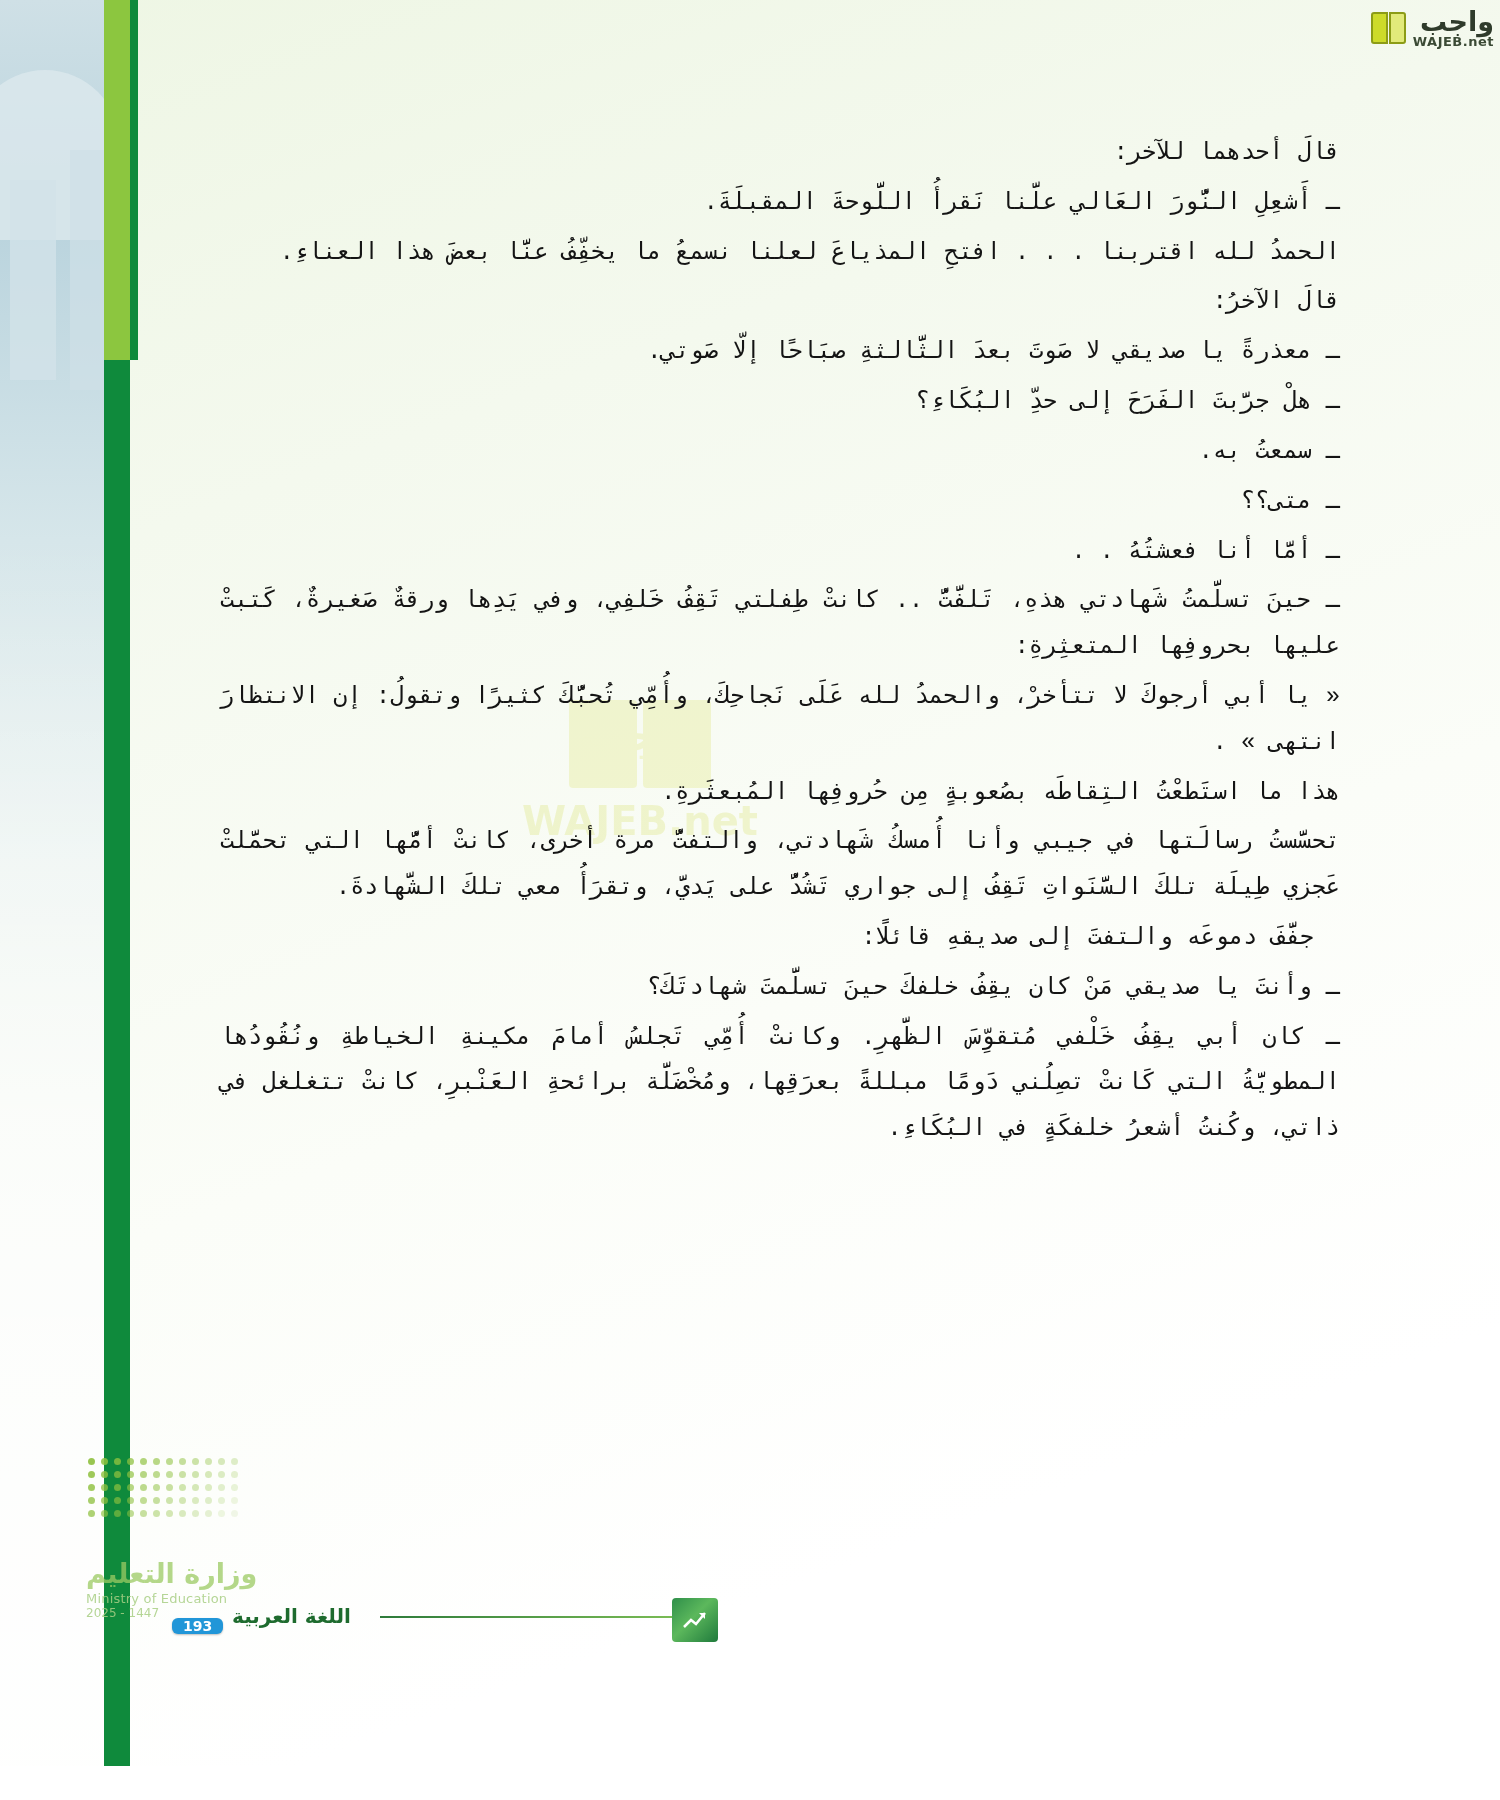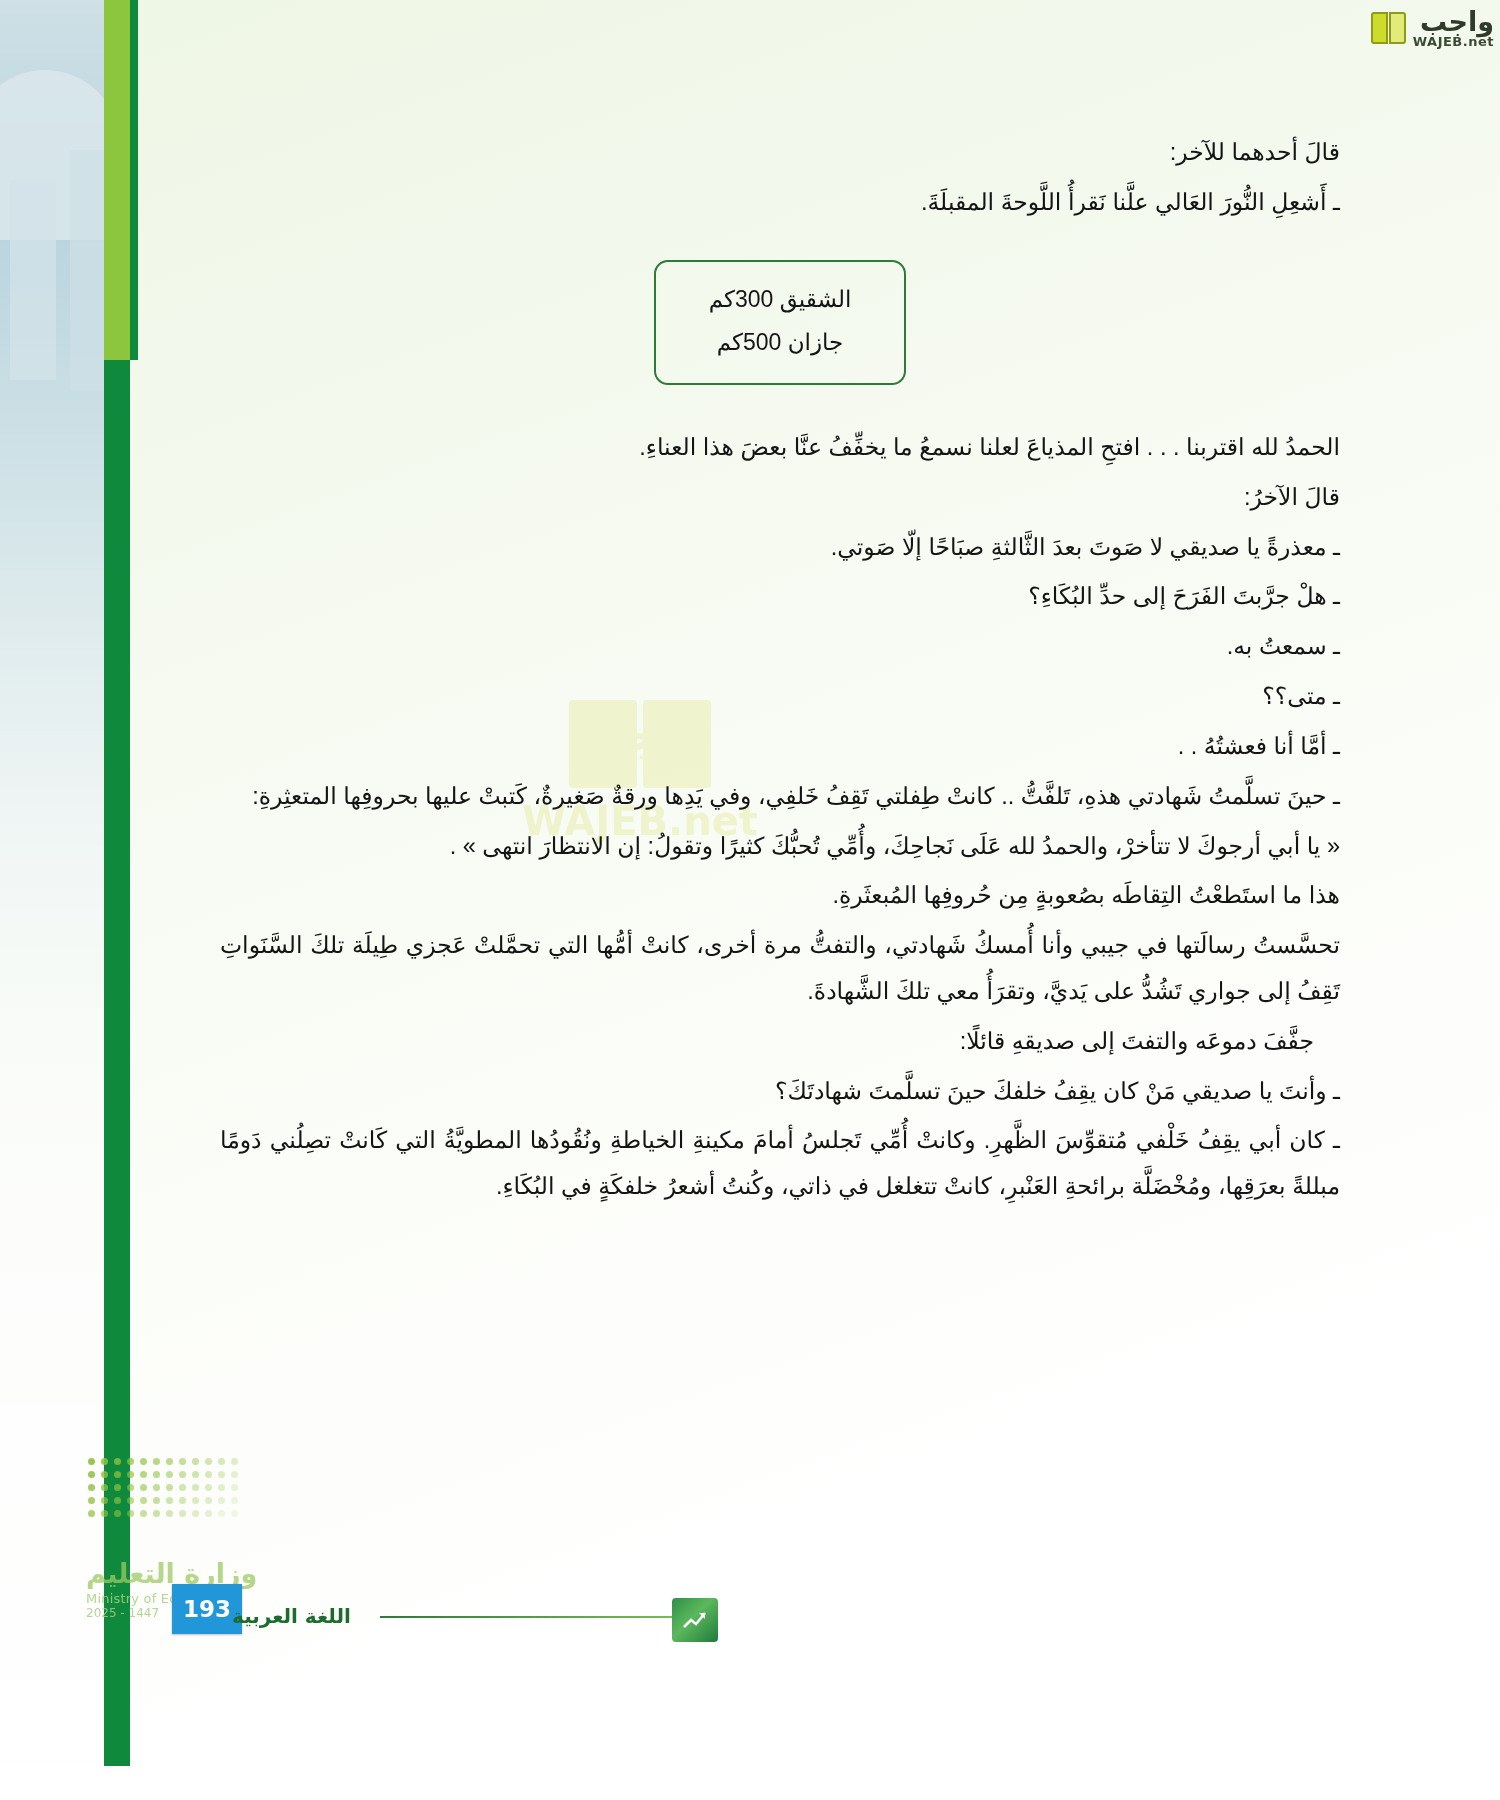--- a/index.html
+++ b/index.html
@@ -90,21 +90,21 @@
   }
   .wm-book .p.l { left: 4px; } .wm-book .p.r { right: 4px; }
   .wm-arabic { font-size: 44px; font-weight: bold; color: #dfe77a; line-height: 1;
                position: absolute; top: 14px; right: 0; width: 100%; text-align: center;}
   .wm-net { font-size: 40px; font-weight: bold; color: #d9e26f; letter-spacing: 0px; }
 
   
   .content {
     position: absolute; top: 130px; right: 160px; width: 1120px;
     text-align: justify; direction: rtl;
-    font-family: Liberation Sans, sans-serif;
+    font-family: Liberation Mono, monospace;
     color: #141414;
     font-size: 23.5px;
     line-height: 1.95;
   }
   .content p { margin: 0 0 4px 0; }
   .p-right { text-align: right; }
   .p-just { text-align: justify; }
   .indent { text-indent: 26px; }
 
   
@@ -135,22 +135,22 @@
   }
   .ministry .en {
     font-size: 13px; color: #a9cf85; opacity:.85; margin-top: 4px; letter-spacing:.2px;
     direction: ltr; text-align: left;
   }
   .ministry .yr {
     font-size: 12px; color: #a9cf85; opacity:.85; direction: ltr; text-align: left;
   }
   .page-badge {
     position: absolute; bottom: 166px; left: 172px;
-    background: #2196d8; color: #fff; border-radius: 0;
-    padding: 12px 11px; font-size: 23px; font-weight: bold;
+    background: #2196d8; color: #fff; border-radius: 6px;
+    padding: 0 11px; font-size: 14px; font-weight: bold;
     box-shadow: 0 1px 2px rgba(0,0,0,.25);
   }
   .subject {
     position: absolute; bottom: 172px; left: 232px;
     font-size: 20px; font-weight: bold; color: #1e6b2e;
     direction: rtl;
   }
   .footer-rule {
     position: absolute; bottom: 182px; left: 380px; width: 300px; height: 2px;
     background: linear-gradient(90deg, #2d7a3a, #7bbd55);
@@ -200,24 +200,20 @@
       <div class="wm-arabic">واجب</div>
     </div>
     <div class="wm-net">WAJEB.net</div>
   </div>
 
   <div class="content">
 
     <p class="p-right">قالَ أحدهما للآخر:</p>
     <p class="p-right">ـ أَشعِلِ النُّورَ العَالي علَّنا نَقرأُ اللَّوحةَ المقبلَةَ.</p>
 
-    <div class="signbox">
-      <div>الشقيق 300كم</div>
-      <div>جازان 500كم</div>
-    </div>
 
     <p class="p-right">الحمدُ لله اقتربنا . . . افتحِ المذياعَ لعلنا نسمعُ ما يخفِّفُ عنَّا بعضَ هذا العناءِ.</p>
     <p class="p-right">قالَ الآخرُ:</p>
     <p class="p-right">ـ معذرةً يا صديقي لا صَوتَ بعدَ الثَّالثةِ صبَاحًا إلّا صَوتي.</p>
     <p class="p-right">ـ هلْ جرَّبتَ الفَرَحَ إلى حدِّ البُكَاءِ؟</p>
     <p class="p-right">ـ سمعتُ به.</p>
     <p class="p-right">ـ متى؟؟</p>
     <p class="p-right">ـ أمَّا أنا فعشتُهُ . .</p>
     <p class="p-just">ـ حينَ تسلَّمتُ شَهادتي هذهِ، تَلفَّتُّ .. كانتْ طِفلتي تَقِفُ خَلفِي، وفي يَدِها ورقةٌ صَغيرةٌ، كَتبتْ عليها بحروفِها المتعثِرةِ:</p>
     <p class="p-just">« يا أبي أرجوكَ لا تتأخرْ، والحمدُ لله عَلَى نَجاحِكَ، وأُمِّي تُحبُّكَ كثيرًا وتقولُ: إن الانتظارَ انتهى » .</p>

